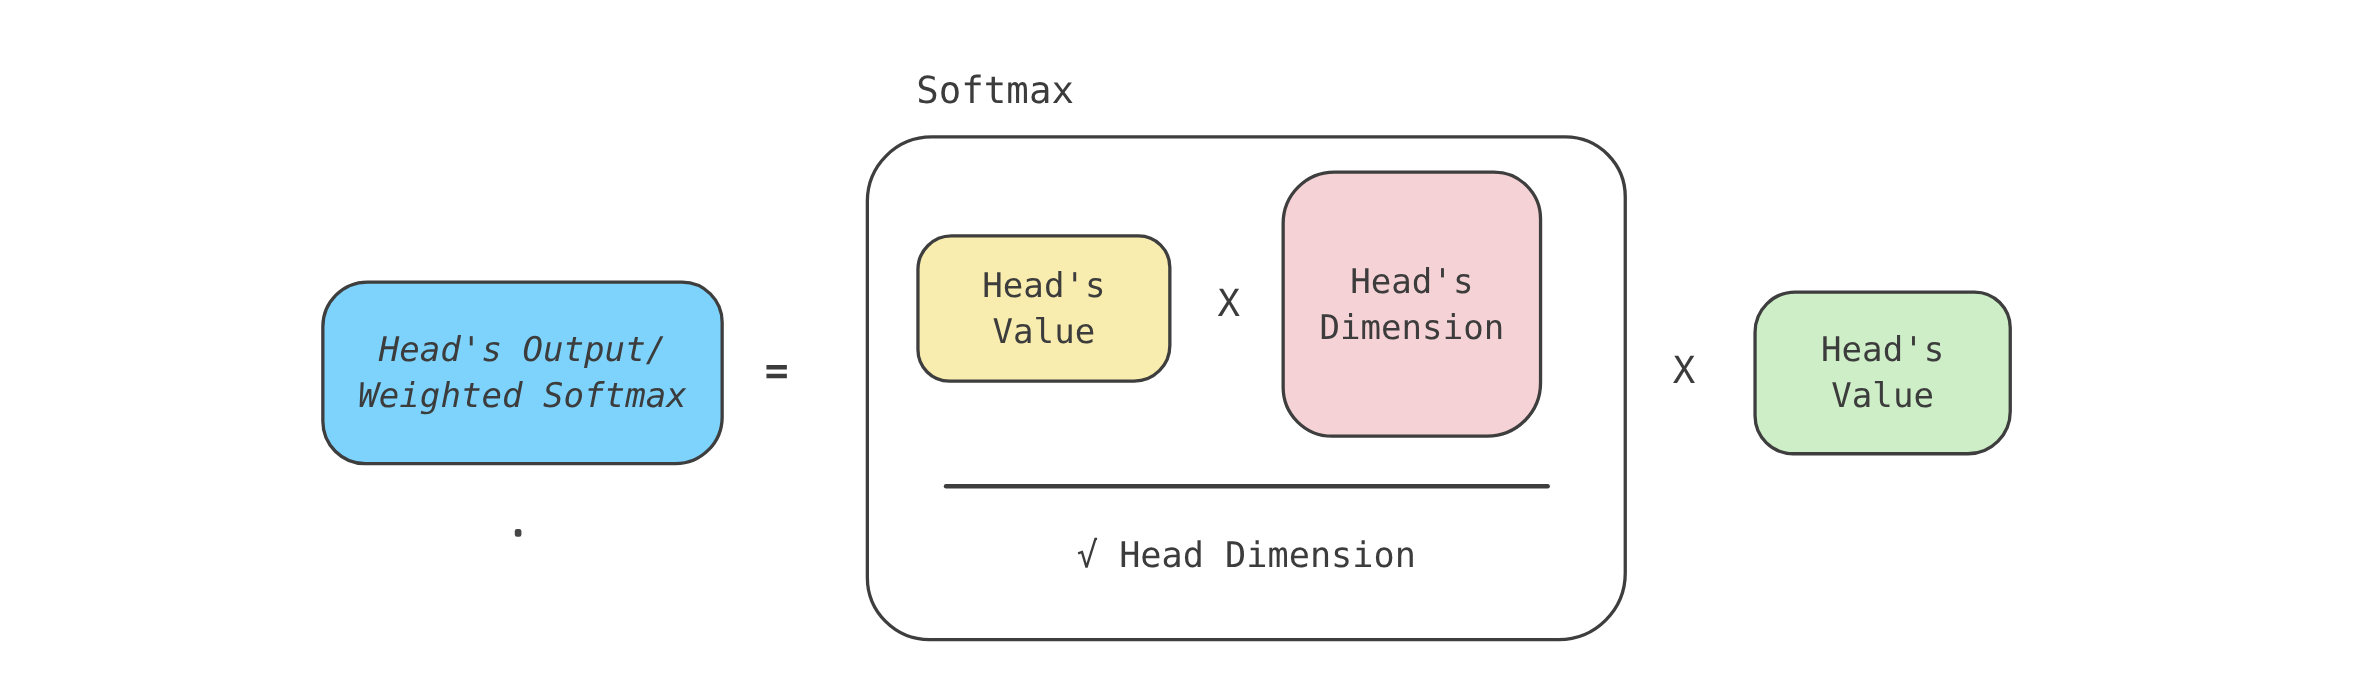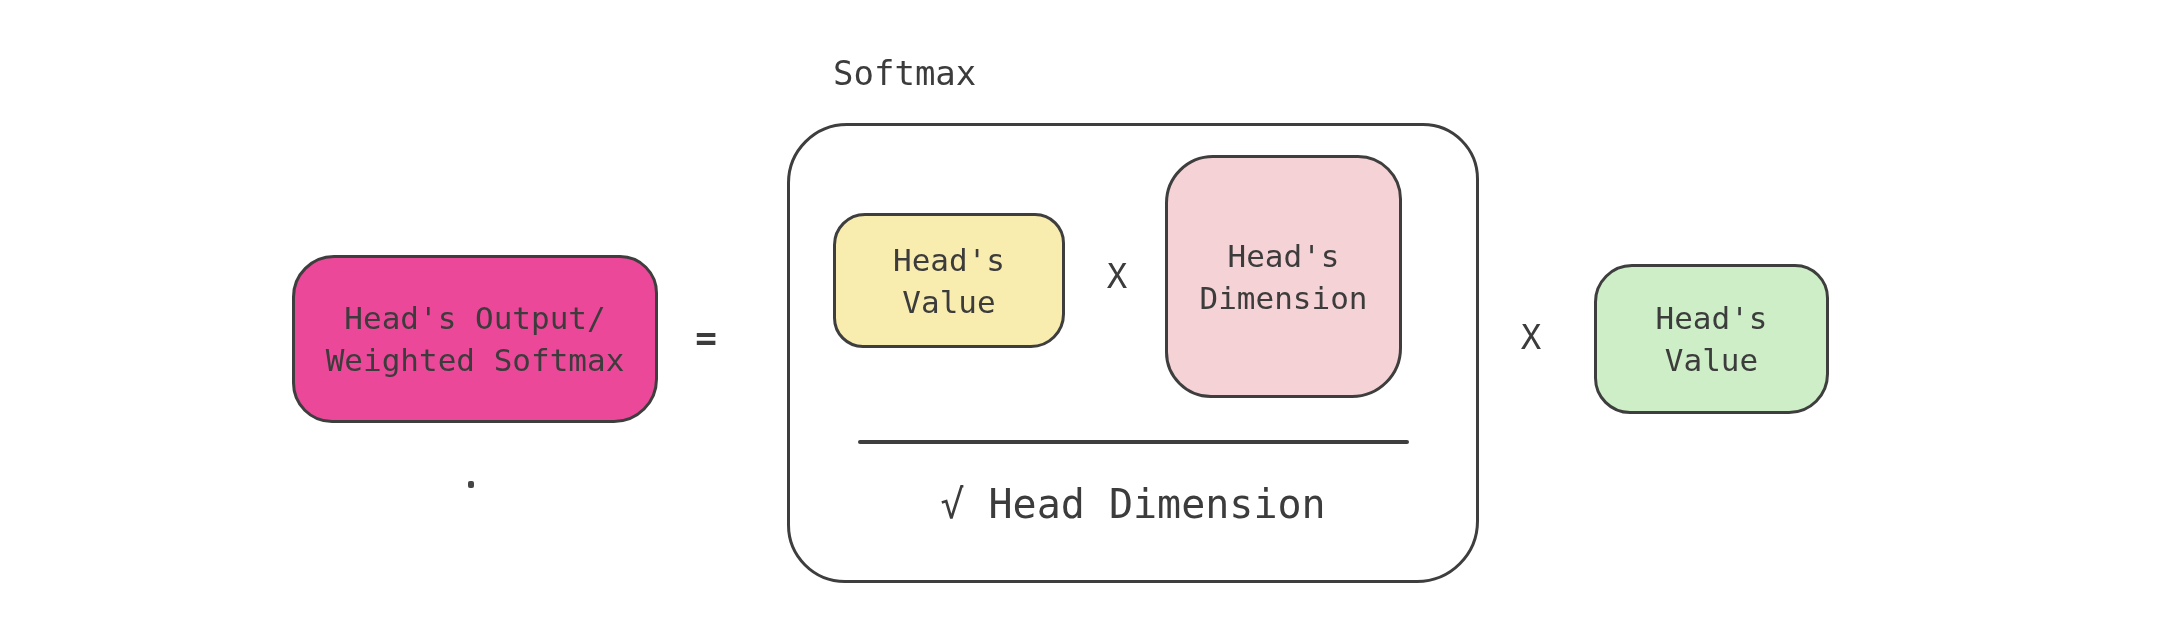--- a/index.html
+++ b/index.html
@@ -57,59 +57,59 @@
 
   
   .text-obj {
     position: absolute;
     display: flex;
     align-items: center;
     justify-content: center;
     white-space: nowrap;
   }
   #softmax-label {
-    left: 833px; top: 50px; height: 46px;
+    left: 833px; top: 60px; height: 46px;
     font-size: 34px;
     justify-content: flex-start;
   }
   #equals-sign {
     left: 672px; top: 311px; width: 68px; height: 52px;
     font-size: 36px; font-weight: bold;
   }
   #multiply-inner {
     left: 1087px; top: 250px; width: 60px; height: 52px;
     font-size: 34px;
   }
   #multiply-outer {
     left: 1501px; top: 311px; width: 60px; height: 52px;
     font-size: 34px;
   }
   #denominator-label {
     left: 787px; top: 480px; width: 692px; height: 48px;
-    font-size: 40px;
+    font-size: 32px;
   }
   #fraction-line {
     position: absolute;
     left: 858px; top: 440px; width: 551px; height: 4px;
     background: #3e3e3e;
     border-radius: 3px;
   }
   #stray-dot {
     position: absolute;
     left: 468px; top: 481px; width: 6px; height: 7px;
     background: #454545;
     border-radius: 2px;
   }
 </style>
 </head>
 <body>
 
 <div class="canvas">
 
-  <div class="node" id="result-box" style="background-color: #ec4899;">
+  <div class="node" id="result-box" style="background-color: #7dd3fc; font-style: italic;">
     <div class="label">
       <span>Head's Output/</span>
       <span>Weighted Softmax</span>
     </div>
   </div>
 
   <div id="stray-dot"></div>
 
   <div class="text-obj" id="equals-sign">=</div>
 

